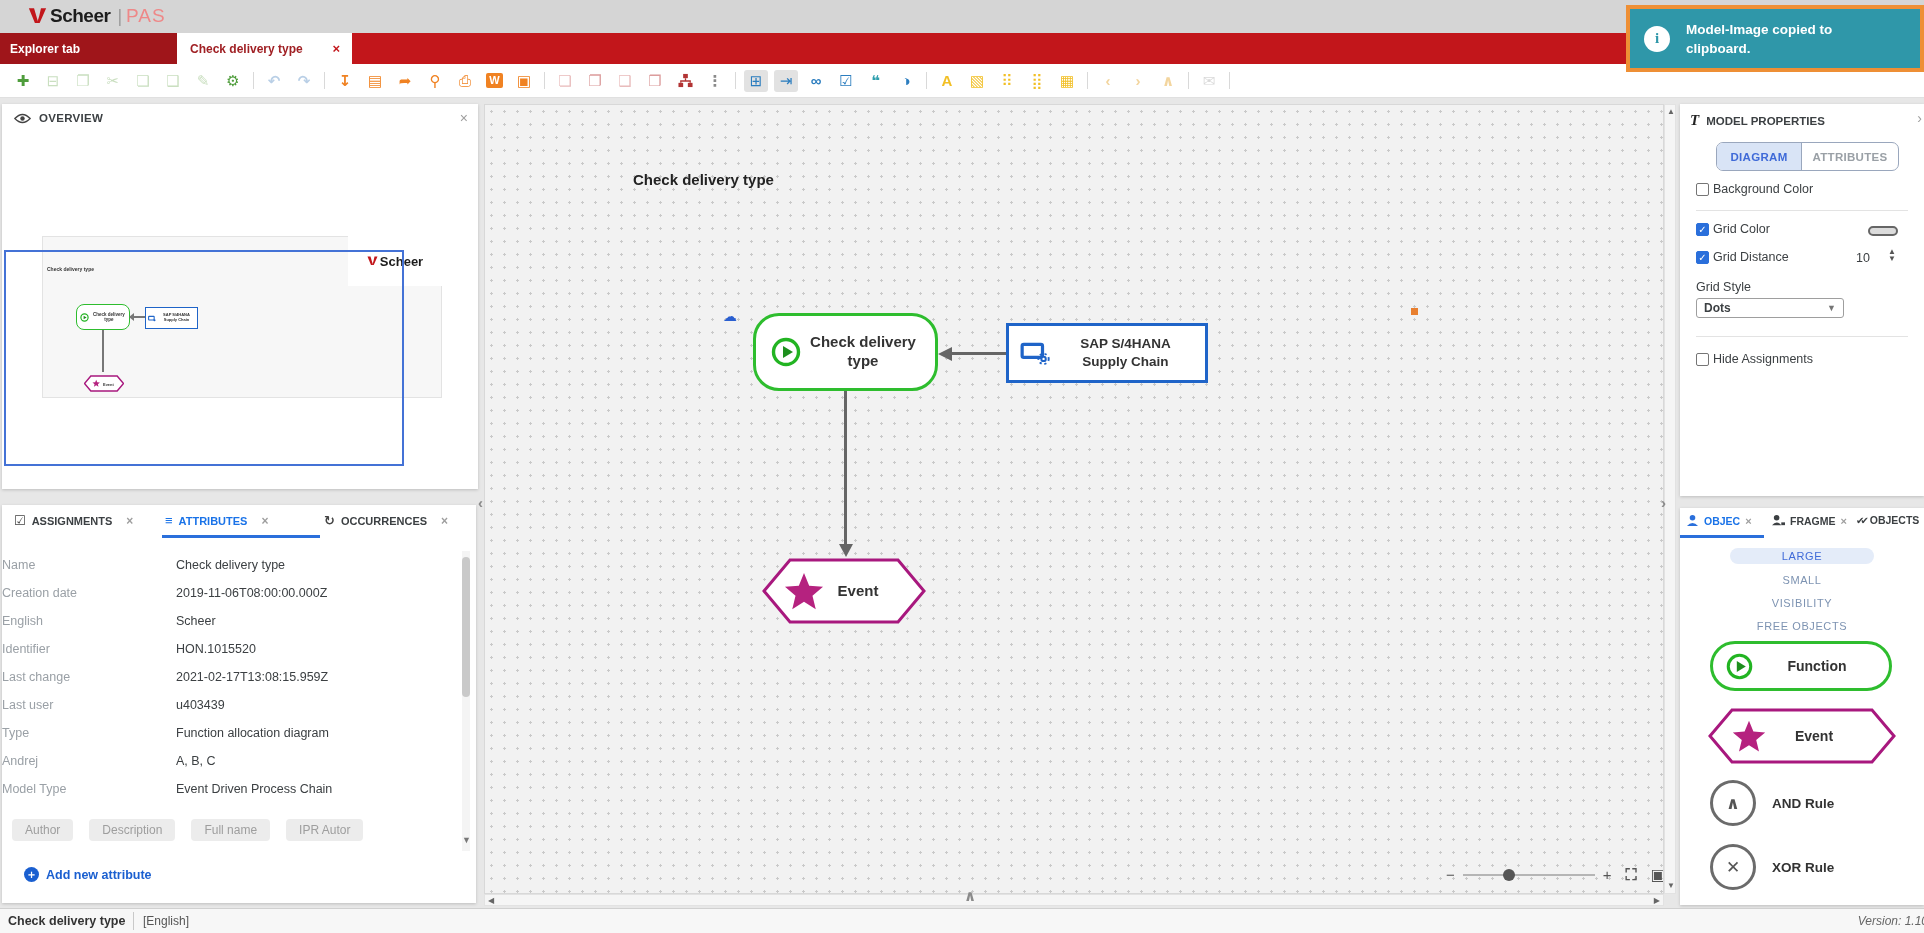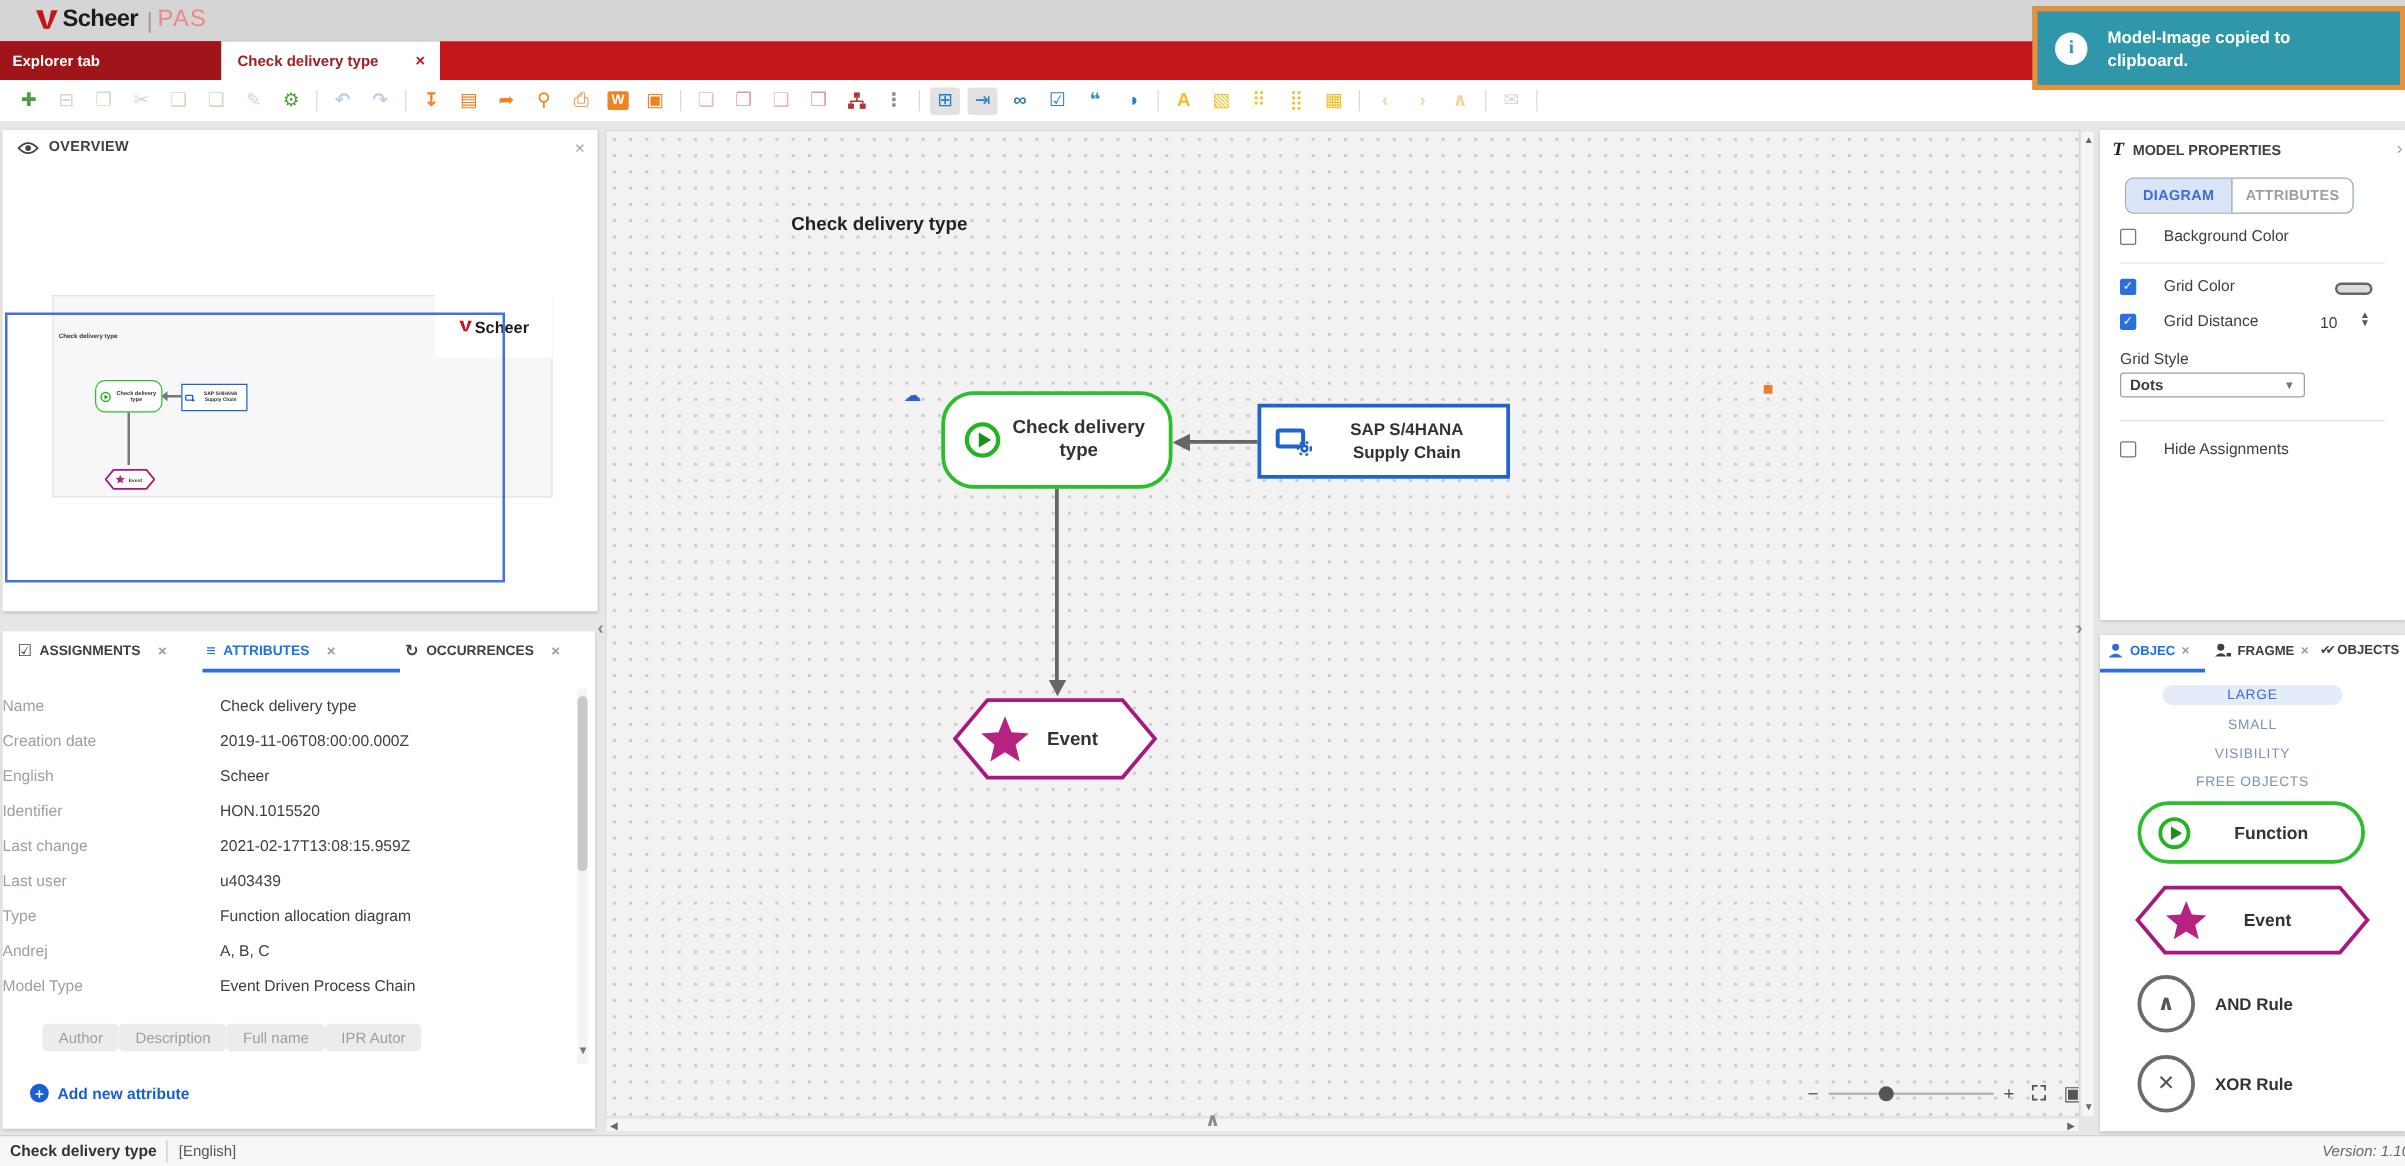--- a/index.html
+++ b/index.html
@@ -58,21 +58,21 @@
   
   #lpanel{left:2px;top:505px;width:474px;height:398px;}
   .ltab{position:absolute;top:8px;display:flex;align-items:center;gap:6px;font-size:11px;font-weight:bold;color:#3c4043;cursor:pointer;}
   .ltab .tx{color:#9e9e9e;font-size:12px;margin-left:8px;}
   .ltab.active{color:#1a73e8;}
   #lunderline{position:absolute;left:160px;top:30px;width:158px;height:3px;background:#2a6fdb;}
   #attr-list{position:absolute;left:0px;top:46px;width:450px;}
   .arow{display:flex;height:28px;align-items:center;}
   .alabel{width:160px;color:#9aa0a6;font-size:12.5px;flex:0 0 auto;}
   .avalue{margin-left:14px;color:#3c4043;font-size:12.5px;}
-  #chips{position:absolute;left:32px;top:314px;display:flex;}
+  #chips{position:absolute;left:10px;top:314px;display:flex;gap:16px;}
   .chip{height:22px;padding:0 13px;background:#ececec;border-radius:4px;color:#9e9e9e;font-size:12px;display:flex;align-items:center;}
   #attr-scroll{position:absolute;right:6px;top:46px;width:8px;height:300px;background:#f4f4f4;}
   #attr-thumb{position:absolute;left:0;top:6px;width:8px;height:140px;background:#c9c9c9;border-radius:4px;}
   #attr-scroll-down{position:absolute;right:5px;top:330px;color:#777;font-size:9px;}
   #add-attr{position:absolute;left:22px;top:362px;display:flex;align-items:center;gap:7px;color:#1a5fd0;font-size:12.5px;font-weight:bold;cursor:pointer;}
   #add-attr .plus{width:15px;height:15px;border-radius:50%;background:#1a5fd0;color:#fff;display:flex;align-items:center;justify-content:center;font-size:11px;}
 
   
   #canvas{position:absolute;left:484px;top:104px;width:1180px;height:790px;background-color:#f2f2f2;background-image:radial-gradient(circle,#c9c9c9 1.1px,transparent 1.1px);background-size:13px 13px;border:1px solid #d8d8d8;box-sizing:border-box;overflow:hidden;}
   #cv-title{position:absolute;left:148px;top:66px;font-size:15px;font-weight:bold;color:#222;}
@@ -99,25 +99,25 @@
   #vscroll{position:absolute;left:1664px;top:104px;width:12px;height:790px;background:#f5f5f5;border:1px solid #e2e2e2;box-sizing:border-box;}
   #hscroll{position:absolute;left:484px;top:894px;width:1180px;height:12px;background:#f5f5f5;border:1px solid #e2e2e2;box-sizing:border-box;}
   .sarr{position:absolute;color:#666;font-size:8px;line-height:1;}
   .handle{position:absolute;color:#8a8a8a;font-size:15px;font-weight:bold;z-index:5;cursor:pointer;}
 
   
   #rprops{left:1680px;top:104px;width:244px;height:392px;}
   #rprops .hd{position:absolute;left:10px;top:8px;display:flex;align-items:center;gap:7px;font-size:11.5px;font-weight:bold;color:#3c4043;}
   #rprops .hd .ticn{font-family:"Liberation Serif","DejaVu Serif",serif;font-style:italic;font-weight:bold;font-size:15px;color:#222;}
   #rp-collapse{position:absolute;right:2px;top:6px;color:#9e9e9e;font-size:14px;}
-  #seg{position:absolute;left:20px;top:38px;height:27px;display:flex;border:1.5px solid #9aa7bd;border-radius:7px;overflow:hidden;}
+  #seg{position:absolute;left:36px;top:38px;height:27px;display:flex;border:1.5px solid #9aa7bd;border-radius:7px;overflow:hidden;}
   #seg .cell{display:flex;align-items:center;justify-content:center;font-size:11.5px;font-weight:bold;letter-spacing:0.3px;}
   #seg .cell.on{background:#d9e4f6;color:#3f6ad8;width:84px;border-right:1.5px solid #9aa7bd;}
   #seg .cell.off{color:#9aa0a6;width:96px;}
-  .prow{position:absolute;left:16px;display:flex;align-items:center;gap:22px;font-size:12.5px;color:#3c4043;}
+  .prow{position:absolute;left:16px;display:flex;align-items:center;gap:4px;font-size:12.5px;color:#3c4043;}
   .cb{width:13px;height:13px;box-sizing:border-box;border:1.5px solid #757575;border-radius:2px;background:#fff;}
   .cb.on{background:#2a6fdb;border-color:#2a6fdb;color:#fff;font-size:10px;display:flex;align-items:center;justify-content:center;}
   .pdiv{position:absolute;left:16px;width:212px;height:1px;background:#e3e3e3;}
   #swatch{position:absolute;left:188px;top:122px;width:30px;height:10px;background:#dcdcdc;border:2px solid #666;border-radius:6px;box-sizing:border-box;}
   #spin{position:absolute;left:208px;top:144px;display:flex;flex-direction:column;color:#555;font-size:8px;line-height:7px;}
   #gd-val{position:absolute;left:176px;top:147px;font-size:12.5px;color:#3c4043;}
   #gs-label{position:absolute;left:16px;top:176px;font-size:12.5px;color:#3c4043;}
   #dropdown{position:absolute;left:16px;top:194px;width:148px;height:20px;border:1px solid #9e9e9e;border-radius:3px;box-sizing:border-box;display:flex;align-items:center;justify-content:space-between;padding:0 7px;font-size:12px;color:#3c4043;font-weight:bold;background:#fff;}
   #dropdown .caret{color:#757575;font-size:9px;font-weight:normal;}
 

